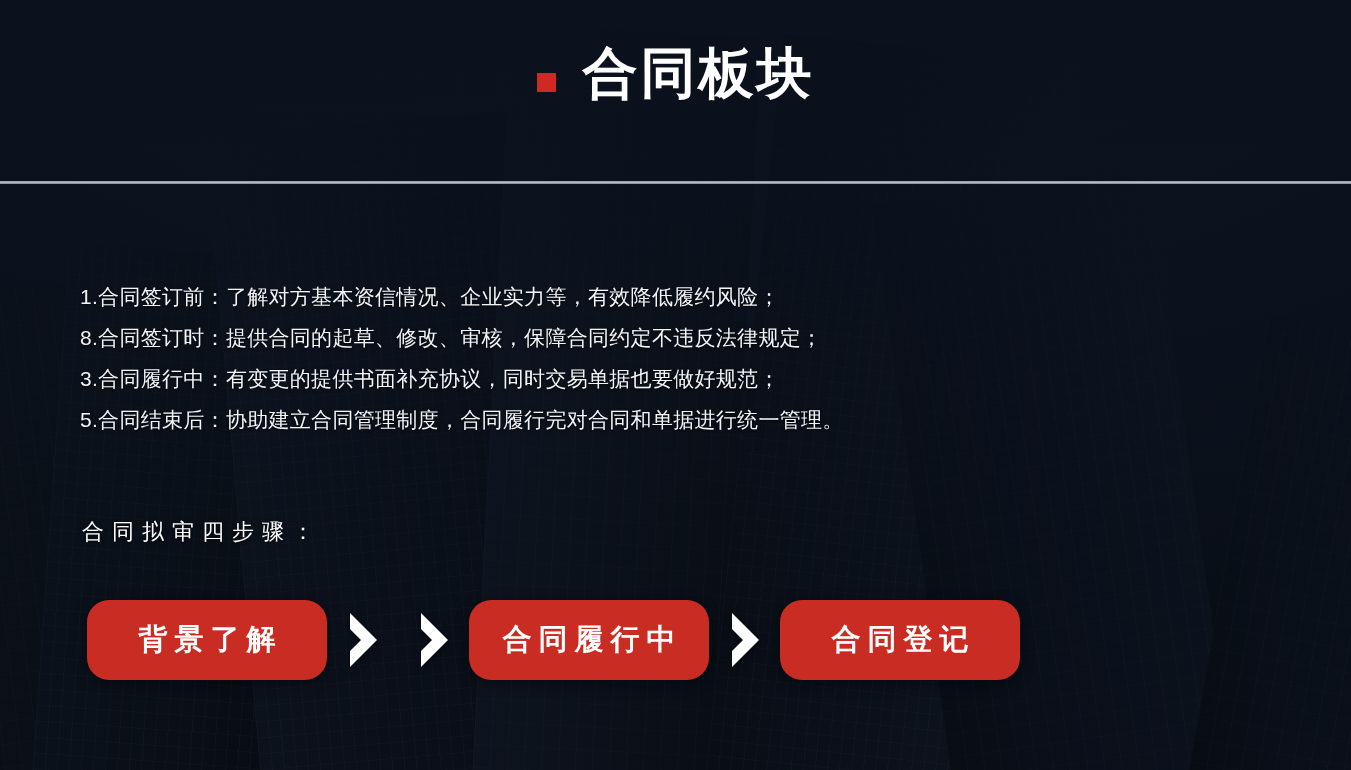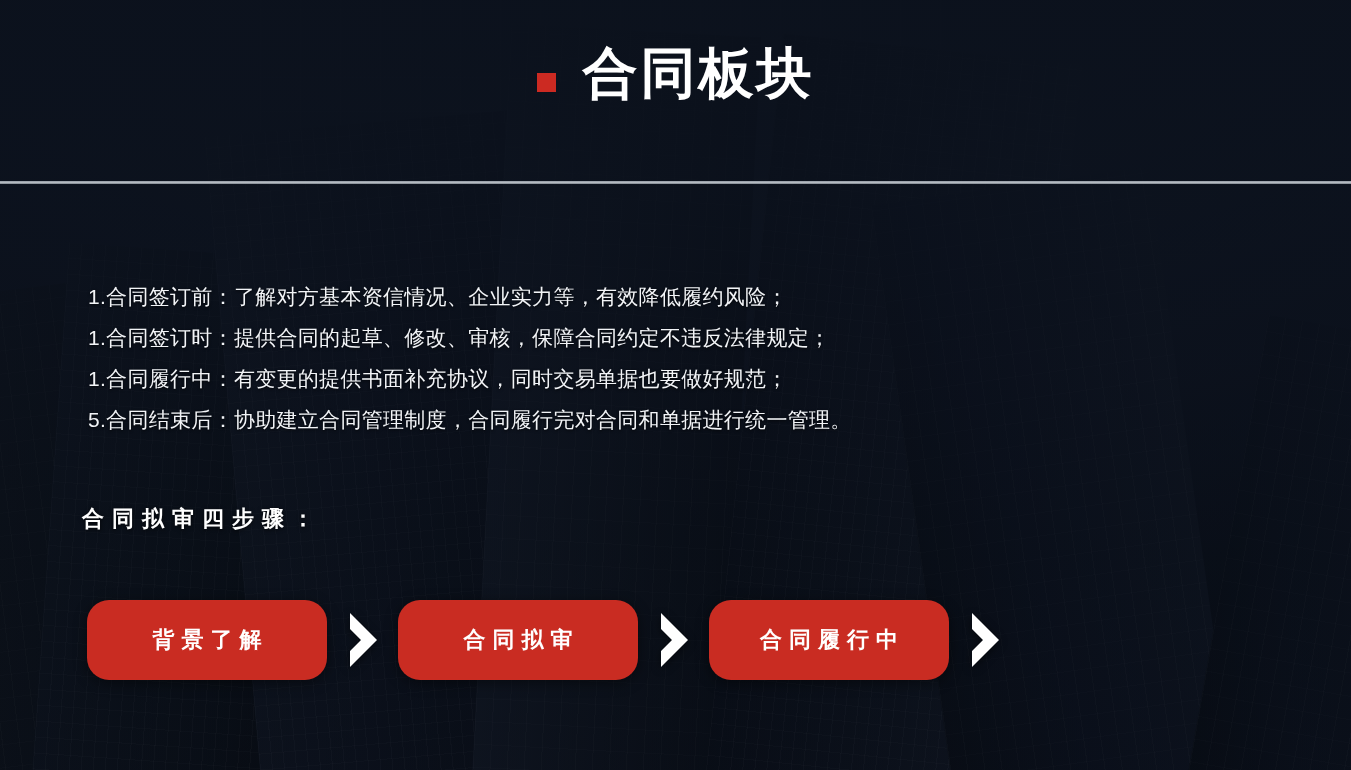--- a/index.html
+++ b/index.html
@@ -116,37 +116,37 @@
     white-space:nowrap;
   }
 
   .divider {
     position:absolute; left:0; top:181px; width:1351px; height:3px;
     background:linear-gradient(180deg,#8c939c 0%,#b9bfc6 45%,#7d848d 100%);
   }
 
   
   .list {
-    position:absolute; left:88px; top:276px; width:1150px;
+    position:absolute; left:80px; top:276px; width:1150px;
   }
   .list-item {
     color:#f2f4f7;
     font-size:21px;
     line-height:41px;
     letter-spacing:.3px;
     white-space:nowrap;
     text-shadow:0 1px 3px rgba(0,0,0,.75);
   }
 
   
   .steps-heading {
-    position:absolute; left:82px; top:504px;
+    position:absolute; left:82px; top:517px;
     color:#ffffff;
     font-size:22px;
-    font-weight:bold;
+    font-weight:normal;
     letter-spacing:8px;
     white-space:nowrap;
     text-shadow:0 1px 4px rgba(0,0,0,.8);
   }
 
   
   .pipeline {
     position:absolute; left:87px; top:600px;
     width:1180px; height:80px;
     display:flex; align-items:center;
@@ -154,21 +154,21 @@
   .pill {
     height:80px;
     background:#c92c22;
     border-radius:22px;
     display:flex; align-items:center; justify-content:center;
     box-shadow:0 3px 14px rgba(0,0,0,.45);
     flex:0 0 240px;
   }
   .pill-label {
     color:#ffffff;
-    font-size:22px;
+    font-size:29px;
     font-weight:bold;
     letter-spacing:7px;
     text-indent:7px;
     white-space:nowrap;
   }
   .chev {
     flex:0 0 71px;
     display:flex; align-items:center; justify-content:center;
   }
   .chev svg { display:block; filter:drop-shadow(0 2px 4px rgba(0,0,0,.55)); }
@@ -210,55 +210,55 @@
   <div class="header">
     <div class="title-wrap">
       <span class="title-bullet"></span>
       <span class="title-text">合同板块</span>
     </div>
   </div>
   <div class="divider"></div>
 
   <div class="list">
     <div class="list-item">1.合同签订前：了解对方基本资信情况、企业实力等，有效降低履约风险；</div>
-    <div class="list-item">1.合同签订时：提供合同的起草、修改、审核，保障合同约定不违反法律规定；</div>
-    <div class="list-item">1.合同履行中：有变更的提供书面补充协议，同时交易单据也要做好规范；</div>
+    <div class="list-item">8.合同签订时：提供合同的起草、修改、审核，保障合同约定不违反法律规定；</div>
+    <div class="list-item">3.合同履行中：有变更的提供书面补充协议，同时交易单据也要做好规范；</div>
     <div class="list-item">5.合同结束后：协助建立合同管理制度，合同履行完对合同和单据进行统一管理。</div>
   </div>
 
   <div class="steps-heading">合同拟审四步骤：</div>
 
   <div class="pipeline">
 
     <div class="pill">
       <span class="pill-label">背景了解</span>
     </div>
 
     <div class="chev">
       <svg width="34" height="58" viewBox="0 0 34 58" aria-hidden="true">
         <path d="M4 2 L31 29 L4 56 L4 40 L15 29 L4 18 Z" fill="#ffffff"></path>
       </svg>
     </div>
 
-    <div class="pill">
-      <span class="pill-label">合同拟审</span>
-    </div>
 
     <div class="chev">
       <svg width="34" height="58" viewBox="0 0 34 58" aria-hidden="true">
         <path d="M4 2 L31 29 L4 56 L4 40 L15 29 L4 18 Z" fill="#ffffff"></path>
       </svg>
     </div>
 
     <div class="pill">
       <span class="pill-label">合同履行中</span>
     </div>
 
     <div class="chev">
       <svg width="34" height="58" viewBox="0 0 34 58" aria-hidden="true">
         <path d="M4 2 L31 29 L4 56 L4 40 L15 29 L4 18 Z" fill="#ffffff"></path>
       </svg>
     </div>
 
+    <div class="pill">
+      <span class="pill-label">合同登记</span>
+    </div>
 
   </div>
 
 </div>
 
 </body></html>

